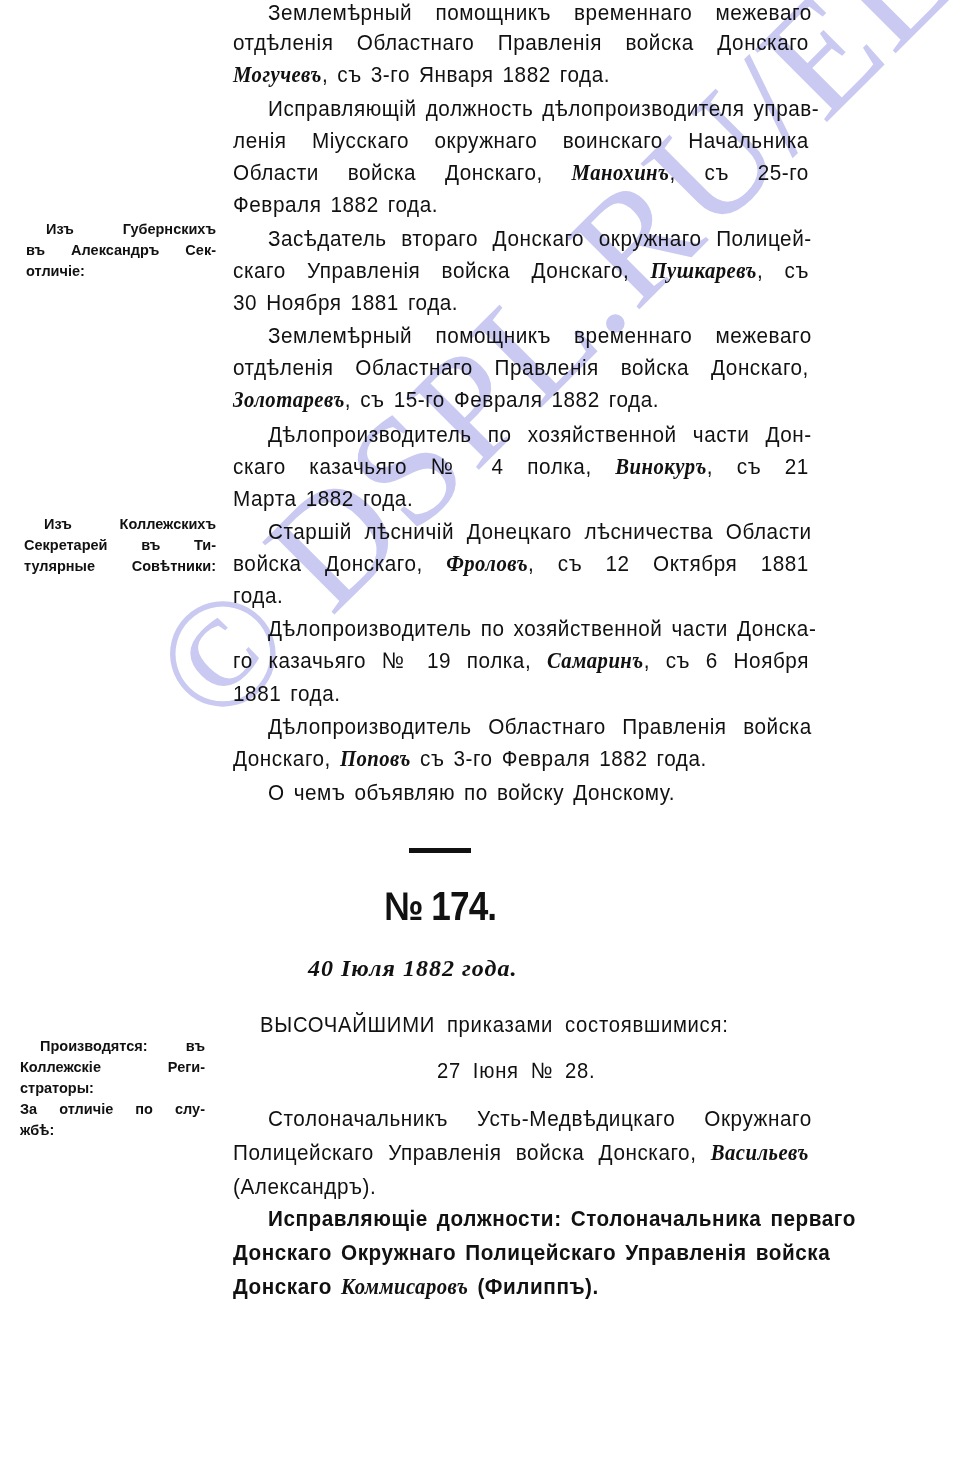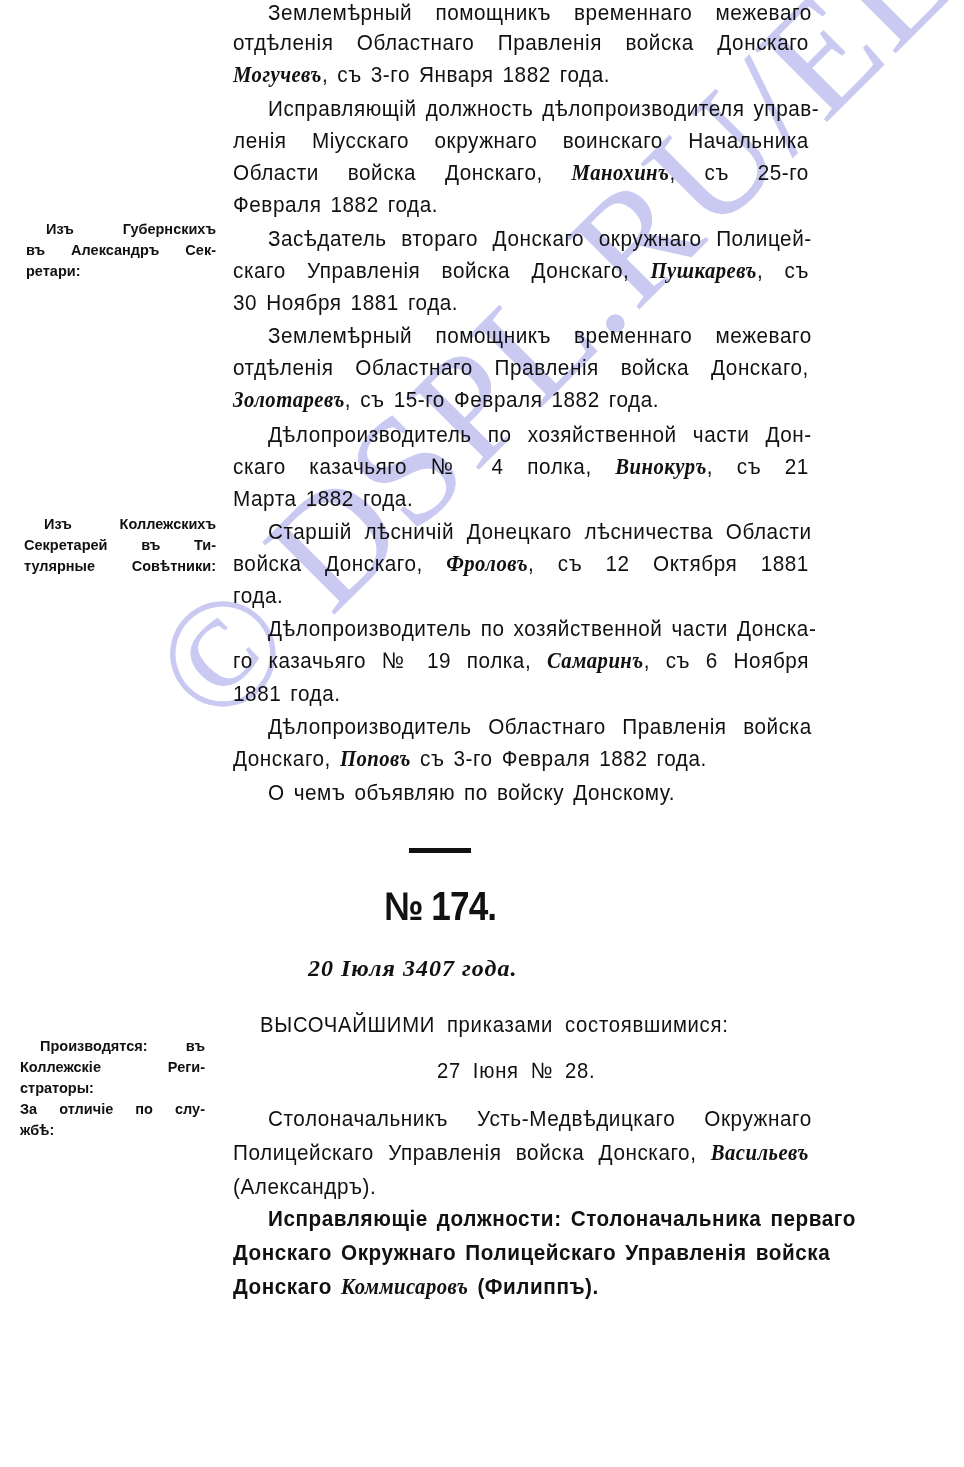--- a/index.html
+++ b/index.html
@@ -68,21 +68,21 @@
 </head>
 <body>
 
 <div class="page">
 
   <div class="watermark">© DSPL.RU/ELIB</div>
 
   <div class="note" style="left:26px; top:219px; width:190px;">
     <span class="nl first">Изъ Губернскихъ</span>
     <span class="nl">въ Александръ Сек-</span>
-    <span class="nl last">ретари:</span>
+    <span class="nl last">отличіе:</span>
   </div>
 
   <div class="note" style="left:20px; top:1036px; width:185px;">
     <span class="nl first">Производятся: въ</span>
     <span class="nl">Коллежскіе Реги-</span>
     <span class="nl last">страторы:</span>
     <span class="nl">За отличіе по слу-</span>
     <span class="nl last">жбѣ:</span>
   </div>
 
@@ -116,21 +116,21 @@
       <div class="line" style="top: 648px;"><span>го казачьяго № 19 полка, </span><span class="it">Самаринъ</span><span>, съ 6 Ноября</span></div>
       <div class="line last" style="top: 681px;"><span>1881 года.</span></div>
       <div class="line indent" style="top: 714px;"><span>Дѣлопроизводитель Областнаго Правленія войска</span></div>
       <div class="line last" style="top: 746px;"><span>Донскаго, </span><span class="it">Поповъ</span><span> съ 3-го Февраля 1882 года.</span></div>
       <div class="line indent last" style="top: 780px;"><span>О чемъ объявляю по войску Донскому.</span></div>
     </div>
 
   <div class="rule"></div>
 
   <div class="heading-num">№ 174.</div>
-  <div class="heading-date">20 Іюля 3407 года.</div>
+  <div class="heading-date">40 Іюля 1882 года.</div>
   <div class="center-line" style="left:260px; top:1012px;">ВЫСОЧАЙШИМИ приказами состоявшимися:</div>
   <div class="center-line" style="left:437px; top:1058px;">27 Іюня № 28.</div>
 
   <div id="body2">
       <div class="line indent" style="top: 1106px;"><span>Столоначальникъ Усть-Медвѣдицкаго Окружнаго</span></div>
       <div class="line" style="top: 1140px;"><span>Полицейскаго Управленія войска Донскаго, </span><span class="it">Васильевъ</span></div>
       <div class="line last" style="top: 1174px;"><span>(Александръ).</span></div>
       <div class="line indent bold" style="top: 1206px;"><span>Исправляющіе должности: Столоначальника перваго</span></div>
       <div class="line bold" style="top: 1240px;"><span>Донскаго Окружнаго Полицейскаго Управленія войска</span></div>
       <div class="line last bold" style="top: 1274px;"><span>Донскаго </span><span class="it">Коммисаровъ</span><span> (Филиппъ).</span></div>

